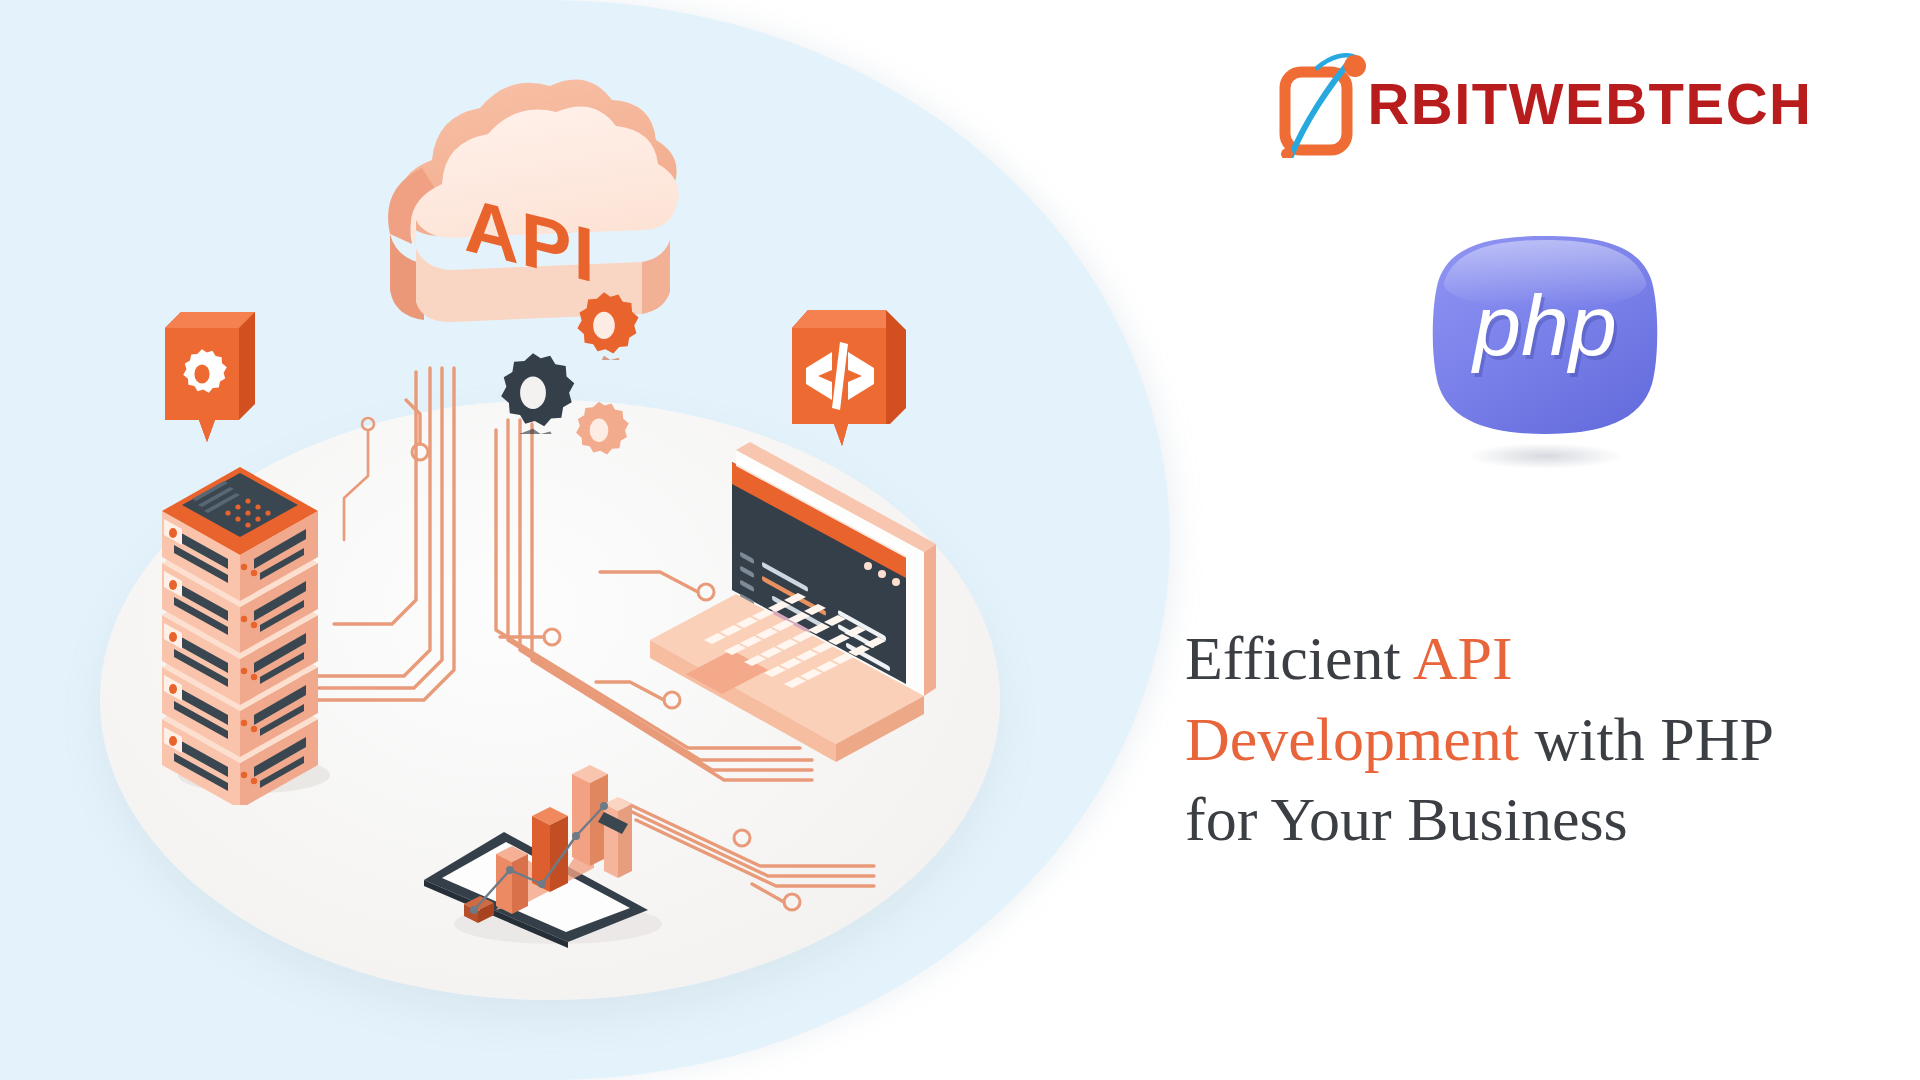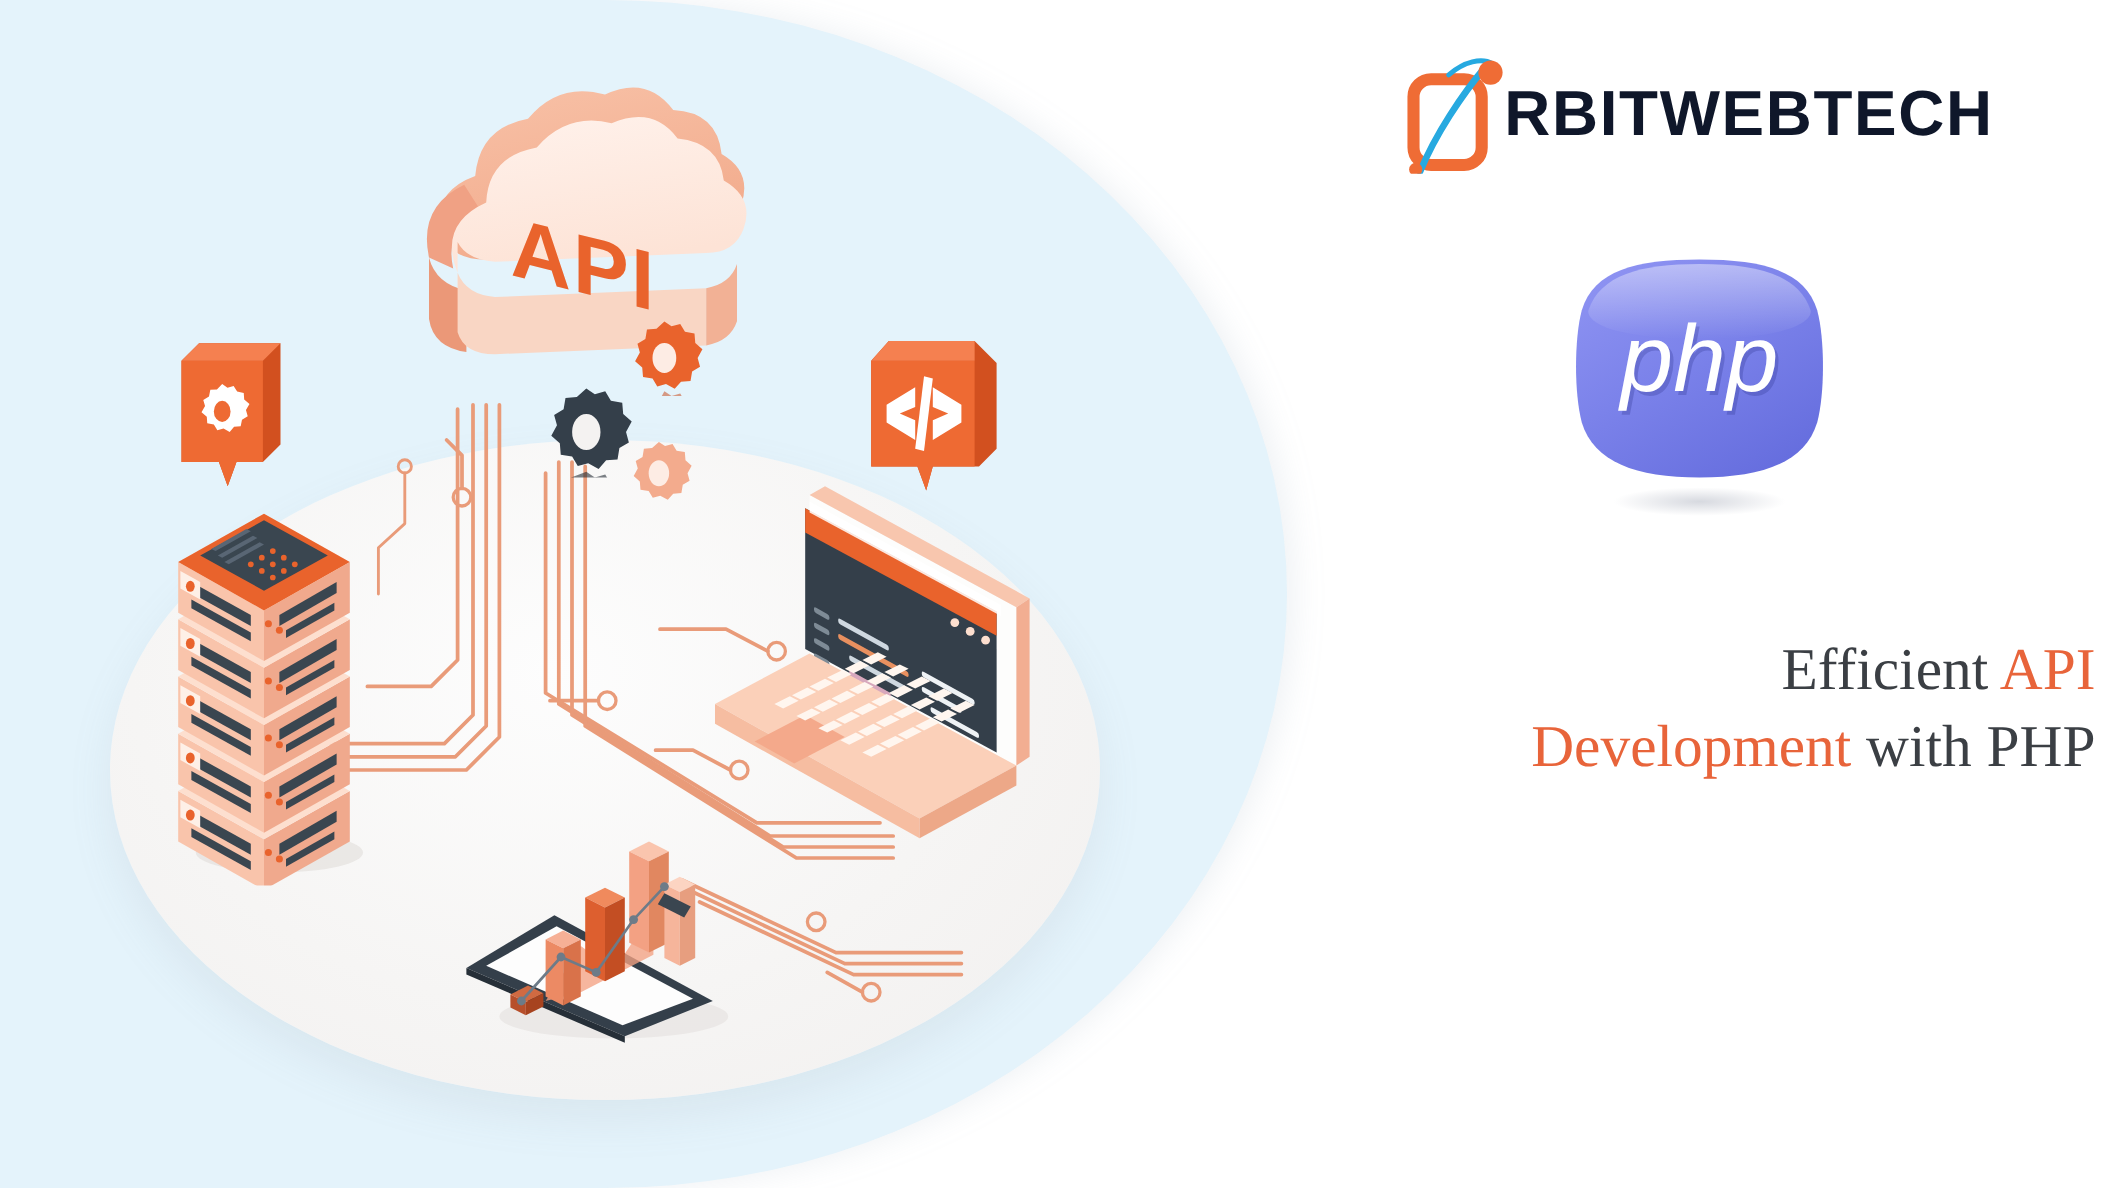--- a/index.html
+++ b/index.html
@@ -66,35 +66,35 @@
     width:750px; height:1080px;
     display:flex; flex-direction:column; align-items:center;
   }
 
   
   .brand { display:flex; align-items:center; gap:4px; margin-top:48px; height:112px; }
   .brand-mark { width:92px; height:108px; flex:none; }
   .brand-text {
     font-family:"Liberation Sans", sans-serif;
     font-size:58px; font-weight:700; letter-spacing:1.5px;
-    color:#0f172a; line-height:1; margin-left:-6px; white-space:nowrap;
+    color:#b91c1c; line-height:1; margin-left:-6px; white-space:nowrap;
   }
 
   
   .php-badge-wrap { margin-top:70px; position:relative; width:300px; height:300px;
                     display:flex; align-items:flex-start; justify-content:center; }
   .php-badge { width:236px; height:240px; }
 
   
   .headline {
-    margin-top:43px;
+    margin-top:88px;
     width:720px;
-    text-align:right;
+    text-align:left;
     font-family:"Liberation Serif", serif;
-    font-size:54px;
+    font-size:62px;
     line-height:1.30;
     color:#3b3f44;
     font-weight:400;
   }
   .headline .accent { color:#e8643a; }
 </style>
 </head>
 <body>
 
 <div class="canvas">
@@ -488,17 +488,18 @@
           <text x="0" y="0" text-anchor="middle" font-family="Liberation Sans, sans-serif" font-size="86" font-style="italic" font-weight="400" fill="#ffffff">php</text>
         </g>
       </svg>
     </div>
 
     <h1 class="headline">
       <span>Efficient </span><span class="accent">API</span>
       <br>
       <span class="accent">Development</span><span> with PHP</span>
       <br>
+      <span>for Your Business</span>
     </h1>
 
   </div>
 
 </div>
 
 </body></html>

